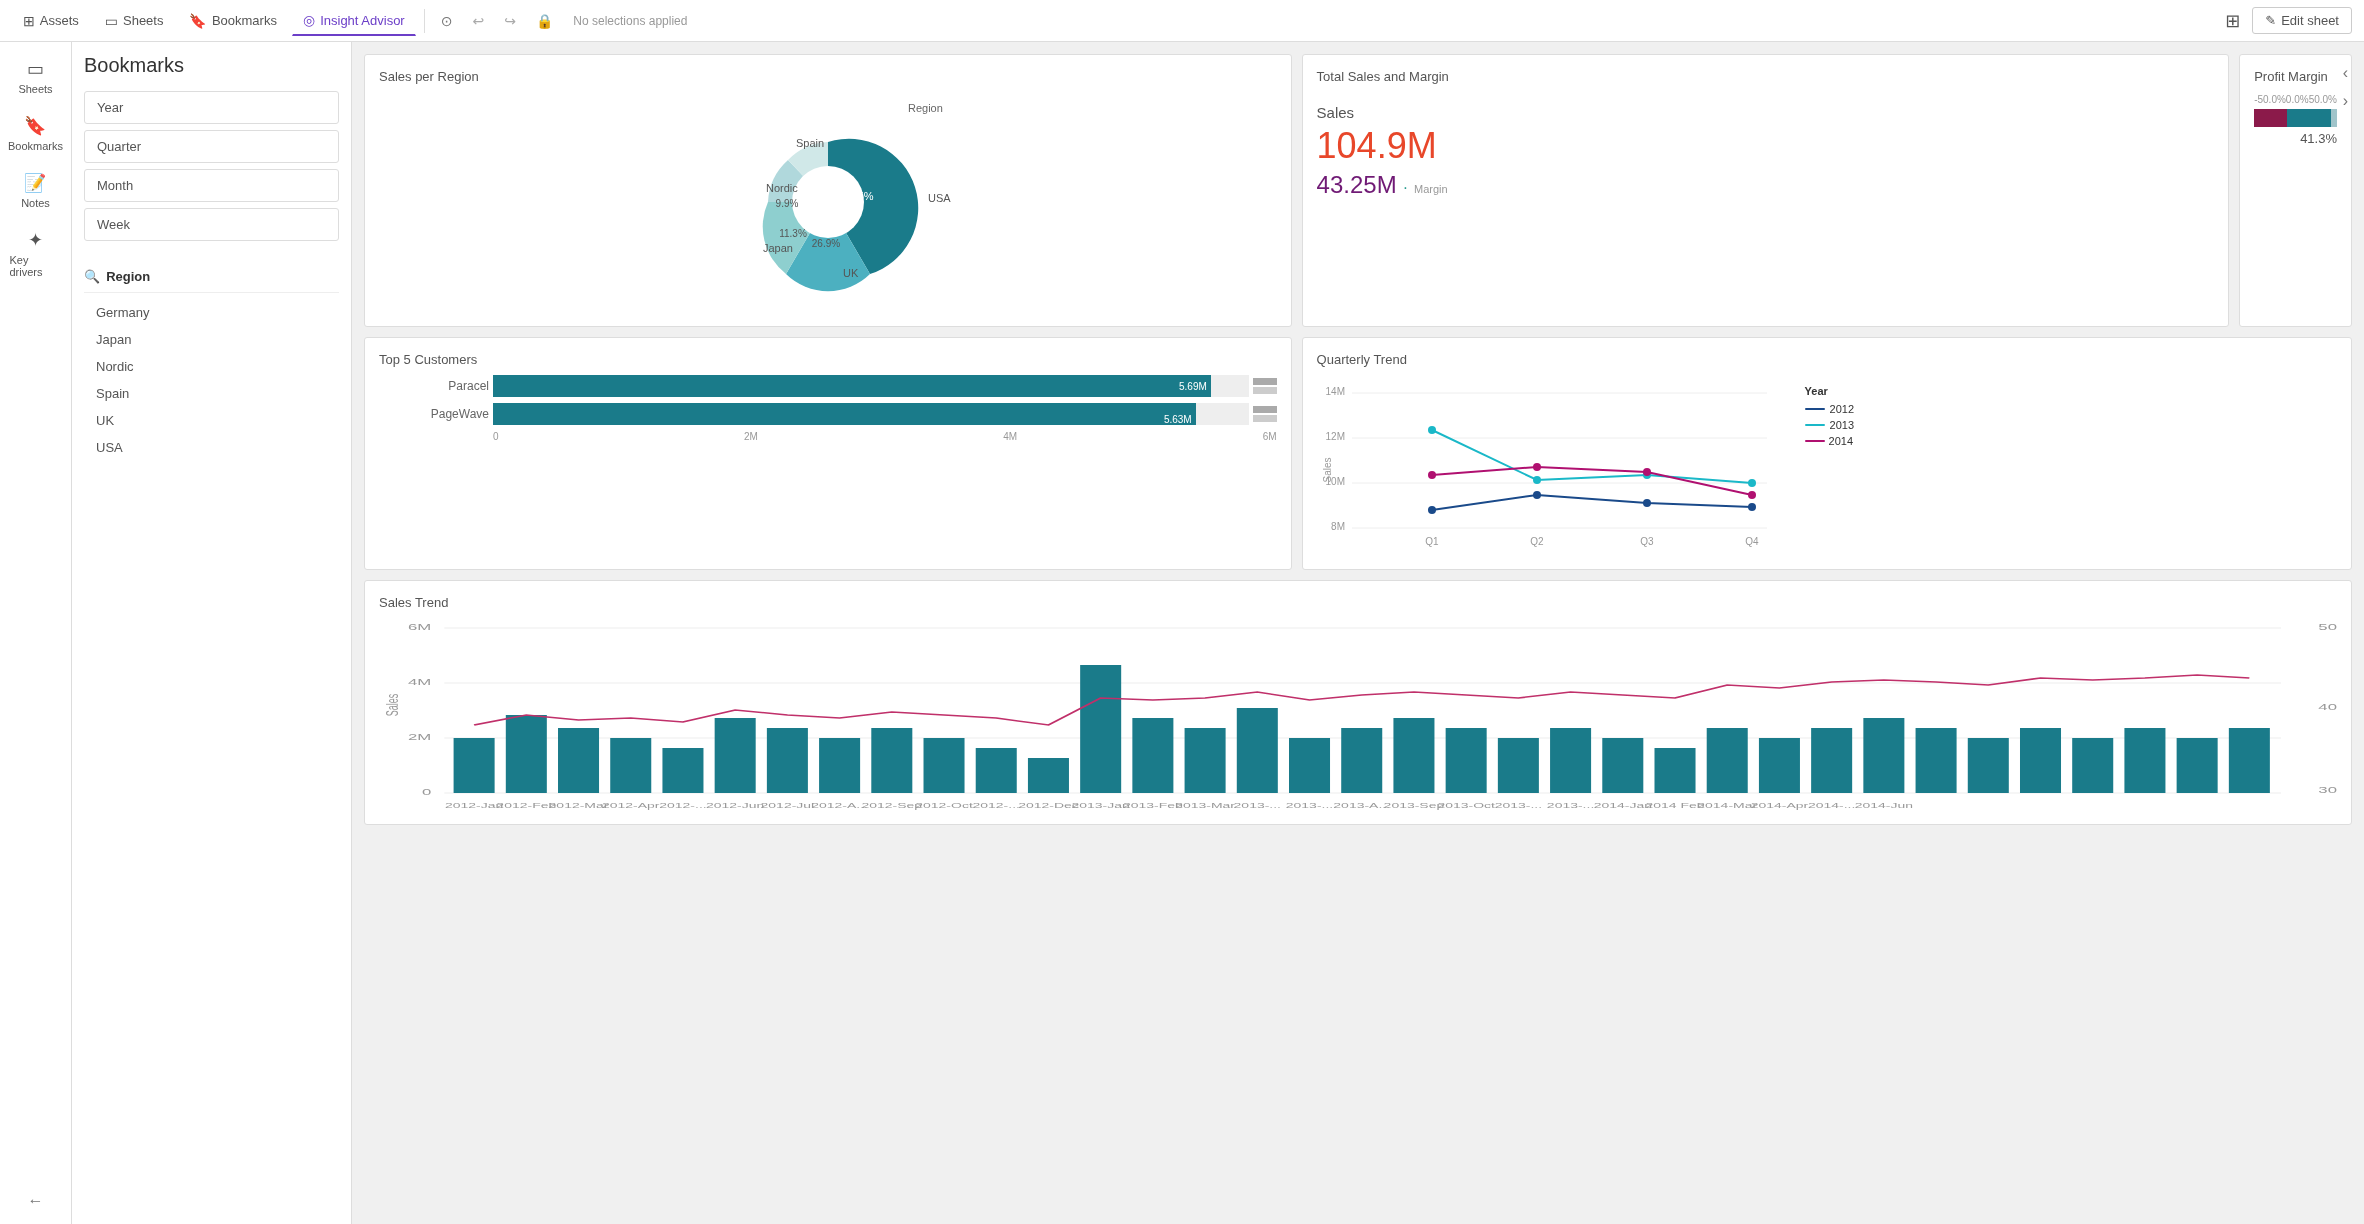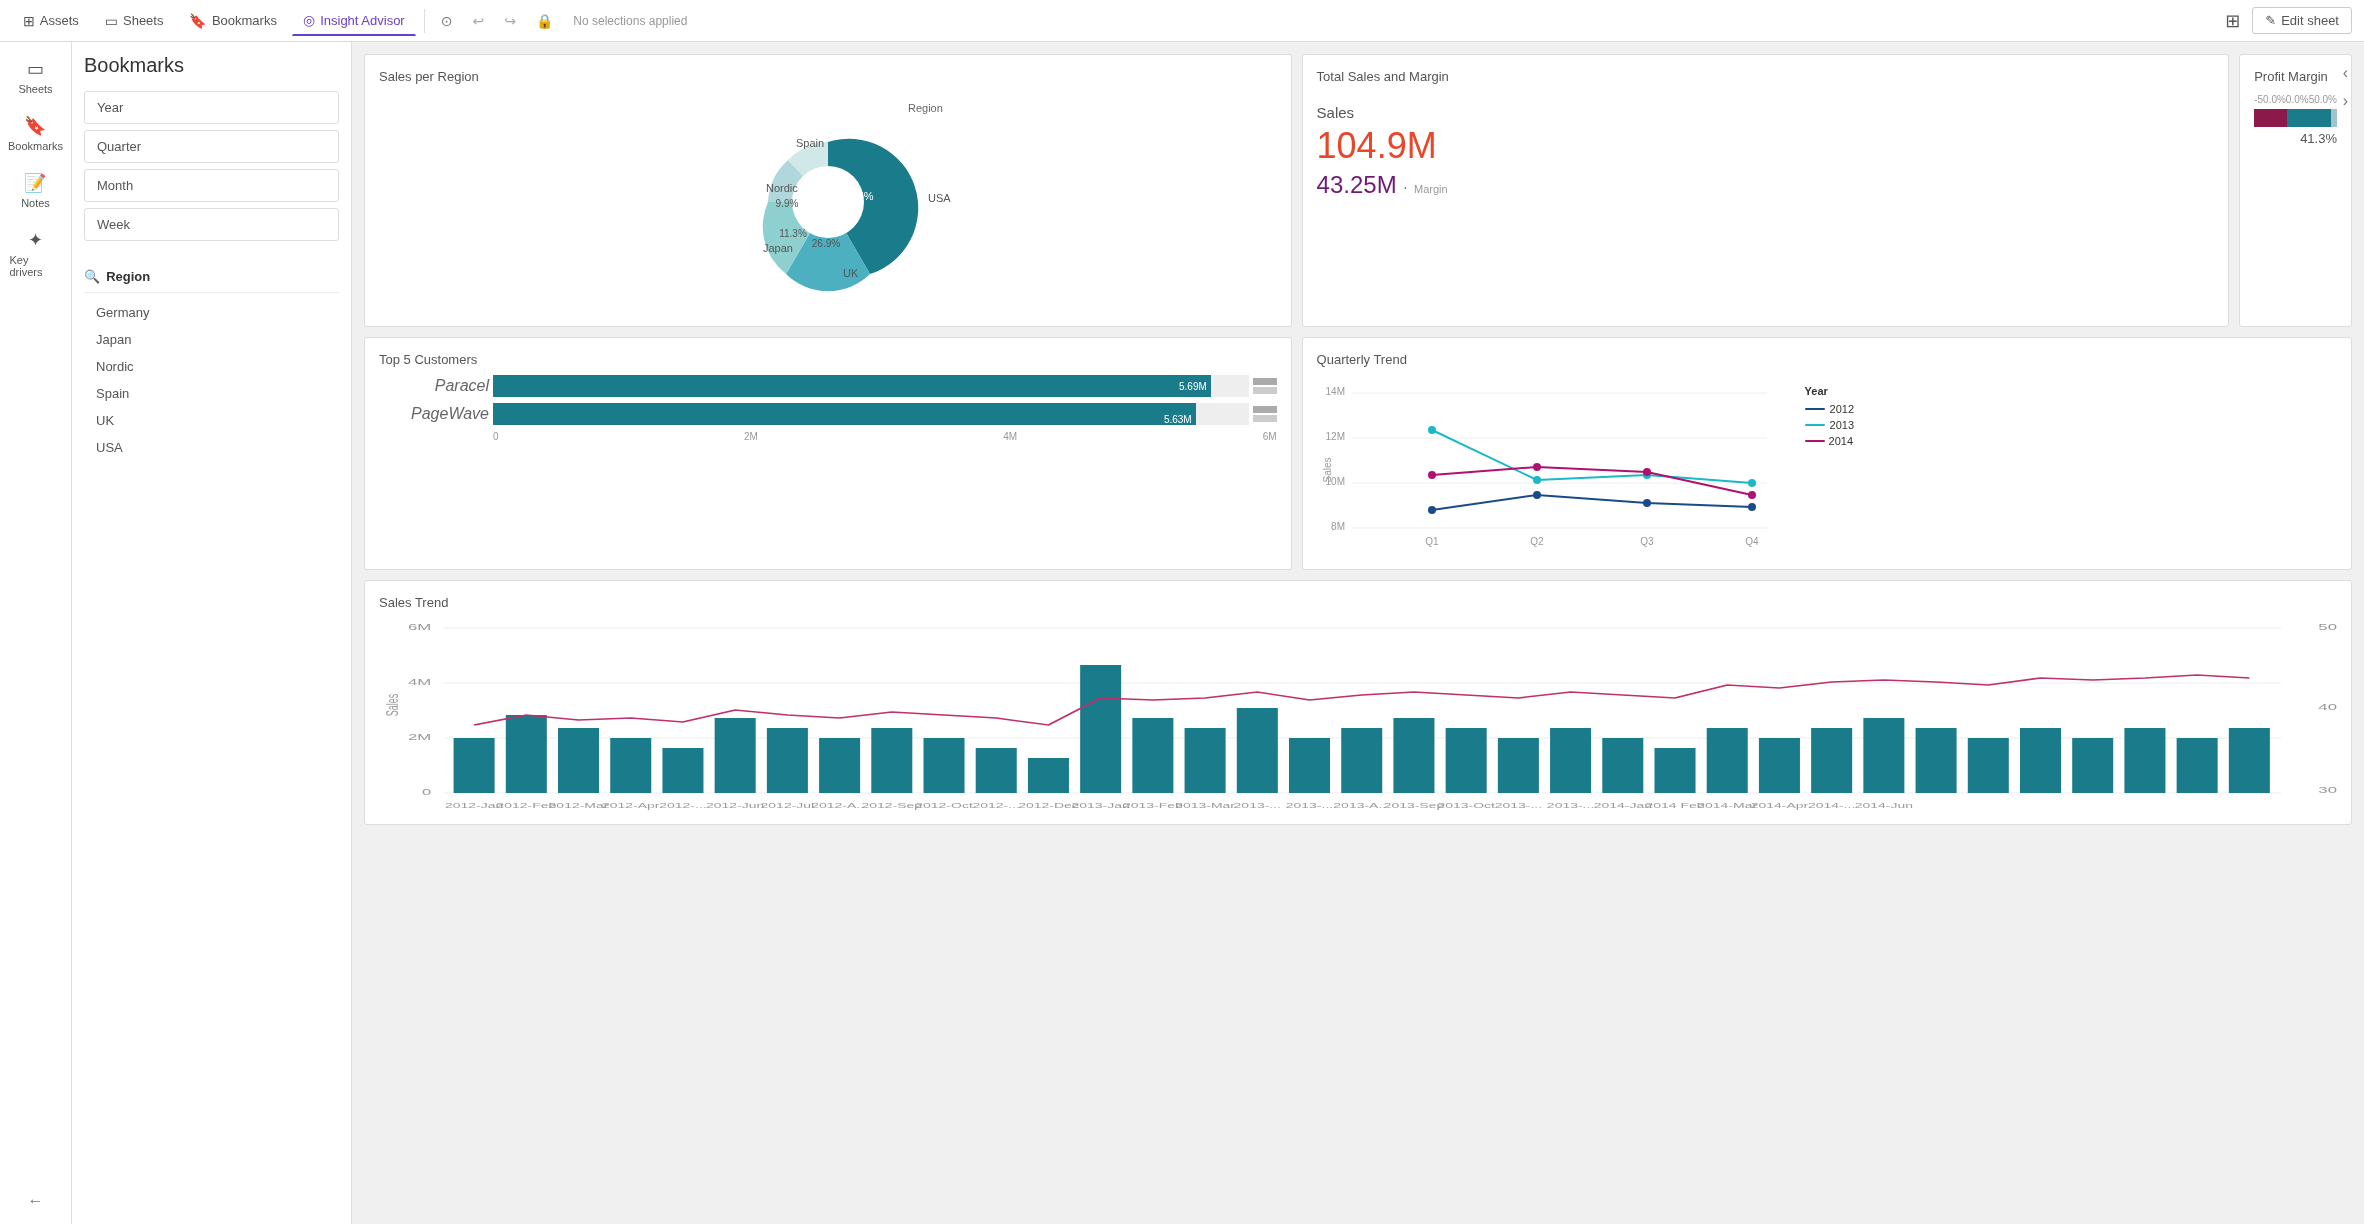--- a/index.html
+++ b/index.html
@@ -96,21 +96,21 @@
     .profit-bar { height: 18px; display: flex; }
     .profit-bar-left { background: #8b1a4a; height: 100%; }
     .profit-bar-right { background: #1a7b8a; height: 100%; }
     .profit-bar-indicator { background: #a0c4ca; width: 6px; height: 100%; }
     .profit-value { text-align: right; font-size: 13px; color: #555; margin-top: 4px; }
 
     
     .top-customers-card { grid-column: 1; grid-row: 2; }
     .bar-chart { margin-top: 8px; }
     .bar-row { display: flex; align-items: center; margin-bottom: 6px; gap: 4px; }
-    .bar-label { width: 110px; text-align: right; font-size: 16px; color: #666; flex-shrink: 0; font-style: italic; }
+    .bar-label { width: 110px; text-align: right; font-size: 12px; color: #666; flex-shrink: 0; }
     .bar-track { flex: 1; height: 22px; background: #eee; position: relative; }
     .bar-fill { height: 100%; background: #1a7b8a; display: flex; align-items: center; justify-content: flex-end; padding-right: 4px; }
     .bar-fill-text { font-size: 10px; color: #fff; }
     .bar-mini { width: 24px; display: flex; flex-direction: column; gap: 2px; flex-shrink: 0; }
     .bar-mini-seg { height: 7px; background: #ddd; }
     .bar-axis { display: flex; justify-content: space-between; padding-left: 114px; font-size: 10px; color: #999; margin-top: 4px; }
 
     
     .quarterly-card { grid-column: 2 / 4; grid-row: 2; }
 

